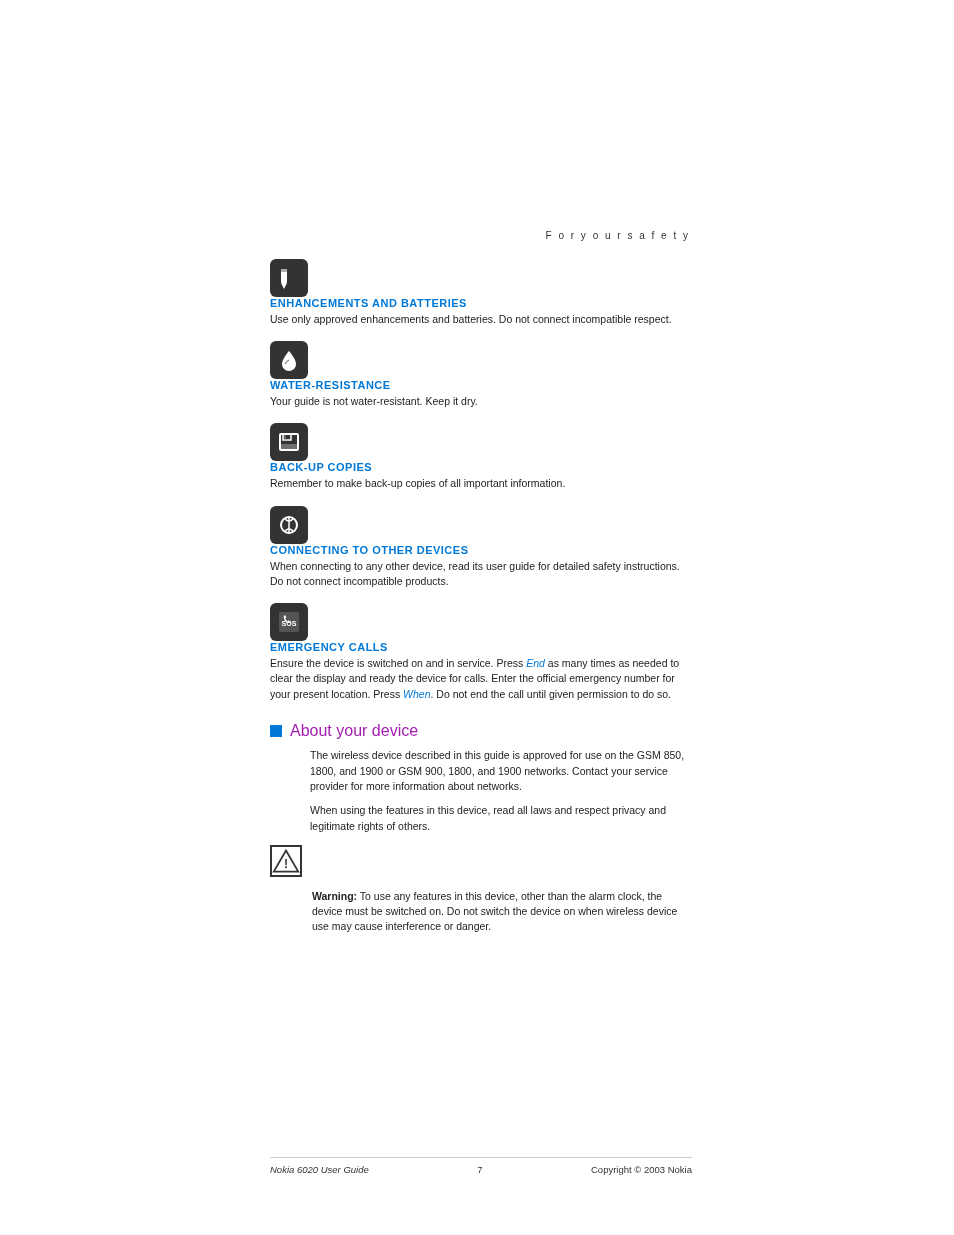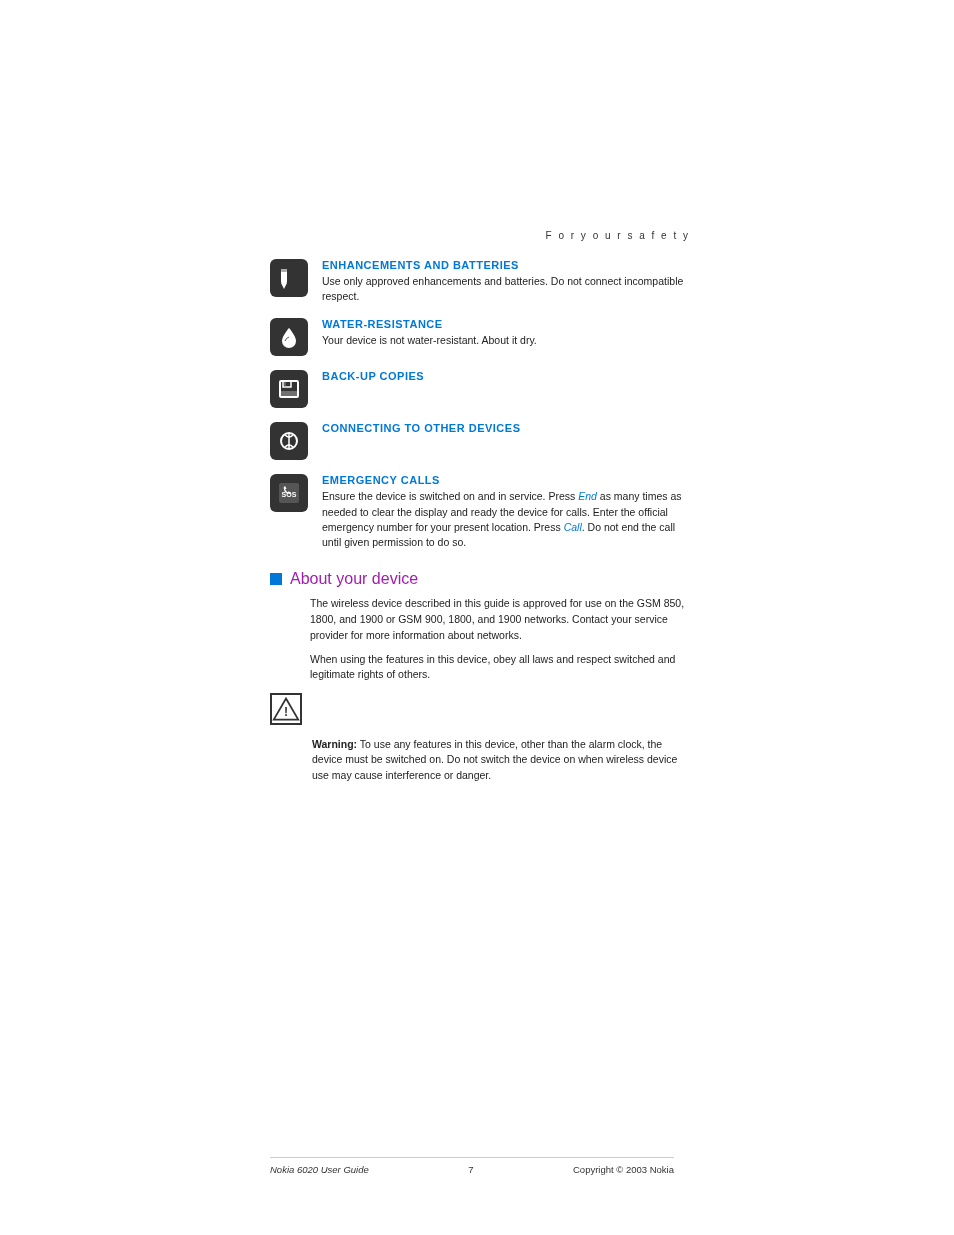--- a/index.html
+++ b/index.html
@@ -35,21 +35,21 @@
       text-align: right;
       font-size: 10px;
       letter-spacing: 2px;
       color: #333;
       margin-bottom: 18px;
       font-style: normal;
     }
 
     .section-item {
       display: flex;
-      flex-direction: row;
+      flex-direction: column;
       align-items: flex-start;
       margin-bottom: 14px;
       justify-content: center;
     }
 
     .icon-box {
       width: 38px;
       height: 38px;
       background: #333;
       border-radius: 6px;
@@ -141,21 +141,21 @@
     }
 
     .warning-text strong {
       font-weight: bold;
     }
 
     .footer {
       position: absolute;
       bottom: 60px;
       left: 270px;
-      right: 280px;
+      right: 262px;
       display: flex;
       justify-content: space-between;
       align-items: center;
       border-top: 1px solid #ccc;
       padding-top: 6px;
     }
 
     .footer-left {
       font-size: 9.5px;
       font-style: italic;
@@ -210,79 +210,81 @@
     <div class="section-item">
       <div class="icon-box">
         <svg class="icon-svg" viewBox="0 0 26 26" fill="white">
 
           <path d="M13 4 C13 4 6 12 6 17 A7 7 0 0 0 20 17 C20 12 13 4 13 4Z" fill="white"></path>
           <path d="M9 17 Q10 14 13 13" stroke="#555" stroke-width="1" fill="none"></path>
         </svg>
       </div>
       <div class="section-text">
         <div class="section-title">WATER-RESISTANCE</div>
-        <div class="section-body">Your device is not water-resistant. About it dry.</div>
+        <div class="section-body">Your guide is not water-resistant. Keep it dry.</div>
       </div>
     </div>
 
     <div class="section-item">
       <div class="icon-box">
         <svg class="icon-svg" viewBox="0 0 26 26" fill="white">
 
           <rect x="4" y="5" width="18" height="16" rx="1" fill="none" stroke="white" stroke-width="2"></rect>
           <rect x="7" y="5" width="8" height="6" rx="0" fill="none" stroke="white" stroke-width="1.5"></rect>
           <rect x="4" y="15" width="18" height="6" rx="0" fill="white" opacity="0.3"></rect>
           <line x1="9" y1="6" x2="9" y2="11" stroke="#999" stroke-width="1"></line>
         </svg>
       </div>
       <div class="section-text">
         <div class="section-title">BACK-UP COPIES</div>
+        <div class="section-body">Remember to make back-up copies of all important information.</div>
       </div>
     </div>
 
     <div class="section-item">
       <div class="icon-box">
         <svg class="icon-svg" viewBox="0 0 26 26" fill="white">
 
           <circle cx="13" cy="13" r="8" fill="none" stroke="white" stroke-width="2"></circle>
           <line x1="13" y1="5" x2="13" y2="21" stroke="white" stroke-width="1.5"></line>
           <path d="M9 7 Q13 11 17 7" fill="none" stroke="white" stroke-width="1.5"></path>
           <path d="M9 19 Q13 15 17 19" fill="none" stroke="white" stroke-width="1.5"></path>
         </svg>
       </div>
       <div class="section-text">
         <div class="section-title">CONNECTING TO OTHER DEVICES</div>
+        <div class="section-body">When connecting to any other device, read its user guide for detailed safety instructions. Do not connect incompatible products.</div>
       </div>
     </div>
 
     <div class="section-item">
       <div class="icon-box">
         <svg class="icon-svg" viewBox="0 0 26 26" fill="white">
 
           <rect x="3" y="3" width="20" height="20" rx="2" fill="#555"></rect>
           <text x="13" y="17" text-anchor="middle" font-size="7" font-weight="bold" fill="white">SOS</text>
 
           <path d="M7 7 Q7 5 9 5 L11 8 Q10 9 9 9 Q10 12 13 14 Q13 13 14 12 L17 14 Q17 16 15 16 Q12 16 9 13 Q7 11 7 7Z" fill="white" transform="scale(0.7) translate(4,4)"></path>
         </svg>
       </div>
       <div class="section-text">
         <div class="section-title">EMERGENCY CALLS</div>
         <div class="section-body">
-          Ensure the device is switched on and in service. Press <span class="italic-link">End</span> as many times as needed to clear the display and ready the device for calls. Enter the official emergency number for your present location. Press <span class="italic-link">Call</span>. Do not end the call until given permission to do so.
+          Ensure the device is switched on and in service. Press <span class="italic-link">End</span> as many times as needed to clear the display and ready the device for calls. Enter the official emergency number for your present location. Press <span class="italic-link">When</span>. Do not end the call until given permission to do so.
         </div>
       </div>
     </div>
 
     <div class="about-section">
       <div class="about-heading">
         <div class="blue-square"></div>
         <div class="about-title">About your device</div>
       </div>
       <div class="about-body">The wireless device described in this guide is approved for use on the GSM 850, 1800, and 1900 or GSM 900, 1800, and 1900 networks. Contact your service provider for more information about networks.</div>
-      <div class="about-body">When using the features in this device, obey all laws and respect switched and legitimate rights of others.</div>
+      <div class="about-body">When using the features in this device, read all laws and respect privacy and legitimate rights of others.</div>
 
       <div class="warning-box">
         <div class="warning-icon">
           <svg width="32" height="32" viewBox="0 0 32 32">
             <polygon points="16,4 30,28 2,28" fill="none" stroke="#333" stroke-width="2"></polygon>
             <text x="16" y="24" text-anchor="middle" font-size="14" font-weight="bold" fill="#333">!</text>
           </svg>
         </div>
         <div class="warning-text">
           <strong>Warning:</strong><span> To use any features in this device, other than the alarm clock, the device must be switched on. Do not switch the device on when wireless device use may cause interference or danger.</span>

